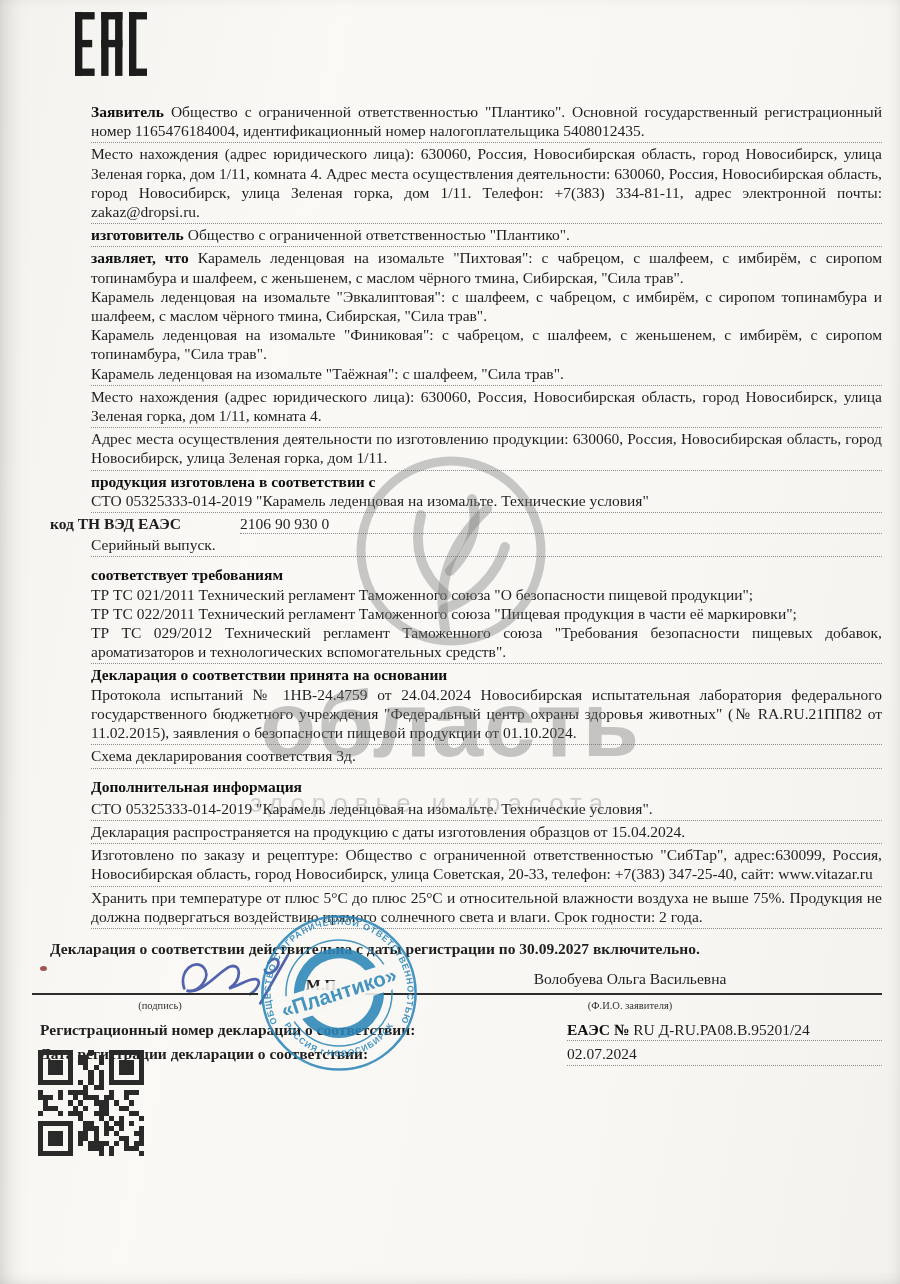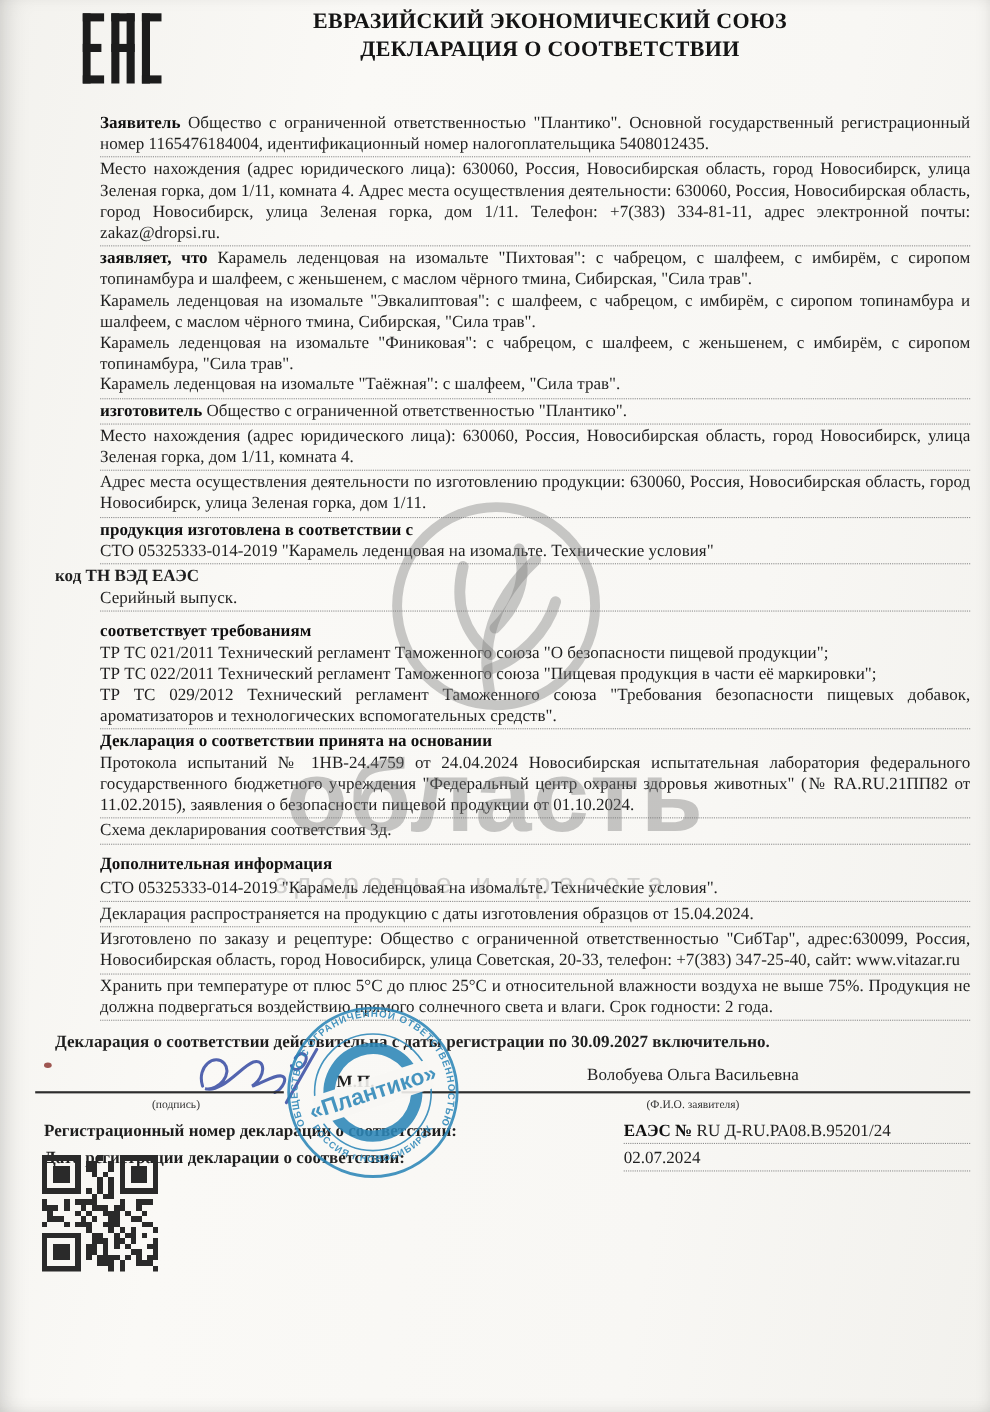--- a/index.html
+++ b/index.html
@@ -58,52 +58,49 @@
       <rect x="32" y="0" width="9" height="78"></rect>
         <rect x="49" y="0" width="9" height="78"></rect>
         <rect x="32" y="0" width="26" height="9"></rect>
         <rect x="32" y="34" width="26" height="9"></rect>
       <rect x="66" y="0" width="9" height="78"></rect>
         <rect x="66" y="0" width="22" height="9"></rect>
         <rect x="66" y="69" width="22" height="9"></rect>
     </g>
   </svg>
 
-  <div class="hdr">
-    <div>ЕВРАЗИЙСКИЙ ЭКОНОМИЧЕСКИЙ СОЮЗ</div>
-    <div>ДЕКЛАРАЦИЯ О СООТВЕТСТВИИ</div>
-  </div>
 
   <div class="content">
 
     <div class="sec"><b>Заявитель</b> <span>Общество с ограниченной ответственностью "Плантико". Основной государственный регистрационный номер 1165476184004, идентификационный номер налогоплательщика 5408012435.</span></div>
 
     <div class="sec"><span>Место нахождения (адрес юридического лица): 630060, Россия, Новосибирская область, город Новосибирск, улица Зеленая горка, дом 1/11, комната 4. Адрес места осуществления деятельности: 630060, Россия, Новосибирская область, город Новосибирск, улица Зеленая горка, дом 1/11. Телефон: +7(383) 334-81-11, адрес электронной почты: zakaz@dropsi.ru.</span></div>
 
+
+    <div class="sec"><b>изготовитель</b> <span>Общество с ограниченной ответственностью "Плантико".</span></div>
 
     <div class="sec">
       <p><b>заявляет, что</b> <span>Карамель леденцовая на изомальте "Пихтовая": с чабрецом, с шалфеем, с имбирём, с сиропом топинамбура и шалфеем, с женьшенем, с маслом чёрного тмина, Сибирская, "Сила трав".</span></p>
       <p>Карамель леденцовая на изомальте "Эвкалиптовая": с шалфеем, с чабрецом, с имбирём, с сиропом топинамбура и шалфеем, с маслом чёрного тмина, Сибирская, "Сила трав".</p>
       <p>Карамель леденцовая на изомальте "Финиковая": с чабрецом, с шалфеем, с женьшенем, с имбирём, с сиропом топинамбура, "Сила трав".</p>
       <p>Карамель леденцовая на изомальте "Таёжная": с шалфеем, "Сила трав".</p>
     </div>
 
-    <div class="sec"><b>изготовитель</b> <span>Общество с ограниченной ответственностью "Плантико".</span></div>
-
     <div class="sec"><span>Место нахождения (адрес юридического лица): 630060, Россия, Новосибирская область, город Новосибирск, улица Зеленая горка, дом 1/11, комната 4.</span></div>
 
     <div class="sec"><span>Адрес места осуществления деятельности по изготовлению продукции: 630060, Россия, Новосибирская область, город Новосибирск, улица Зеленая горка, дом 1/11.</span></div>
 
     <div class="sec">
       <p><b>продукция изготовлена в соответствии с</b></p>
       <p>СТО 05325333-014-2019 "Карамель леденцовая на изомальте. Технические условия"</p>
     </div>
 
     <div class="tnrow">
       <div class="tnlab">код ТН ВЭД ЕАЭС</div>
+      <div class="tnval">2106 90 930 0</div>
     </div>
 
     <div class="sec"><span>Серийный выпуск.</span></div>
 
     <div class="sec">
       <p class="gt"><b>соответствует требованиям</b></p>
       <p>ТР ТС 021/2011 Технический регламент Таможенного союза "О безопасности пищевой продукции";</p>
       <p>ТР ТС 022/2011 Технический регламент Таможенного союза "Пищевая продукция в части её маркировки";</p>
       <p>ТР ТС 029/2012 Технический регламент Таможенного союза "Требования безопасности пищевых добавок, ароматизаторов и технологических вспомогательных средств".</p>
     </div>

